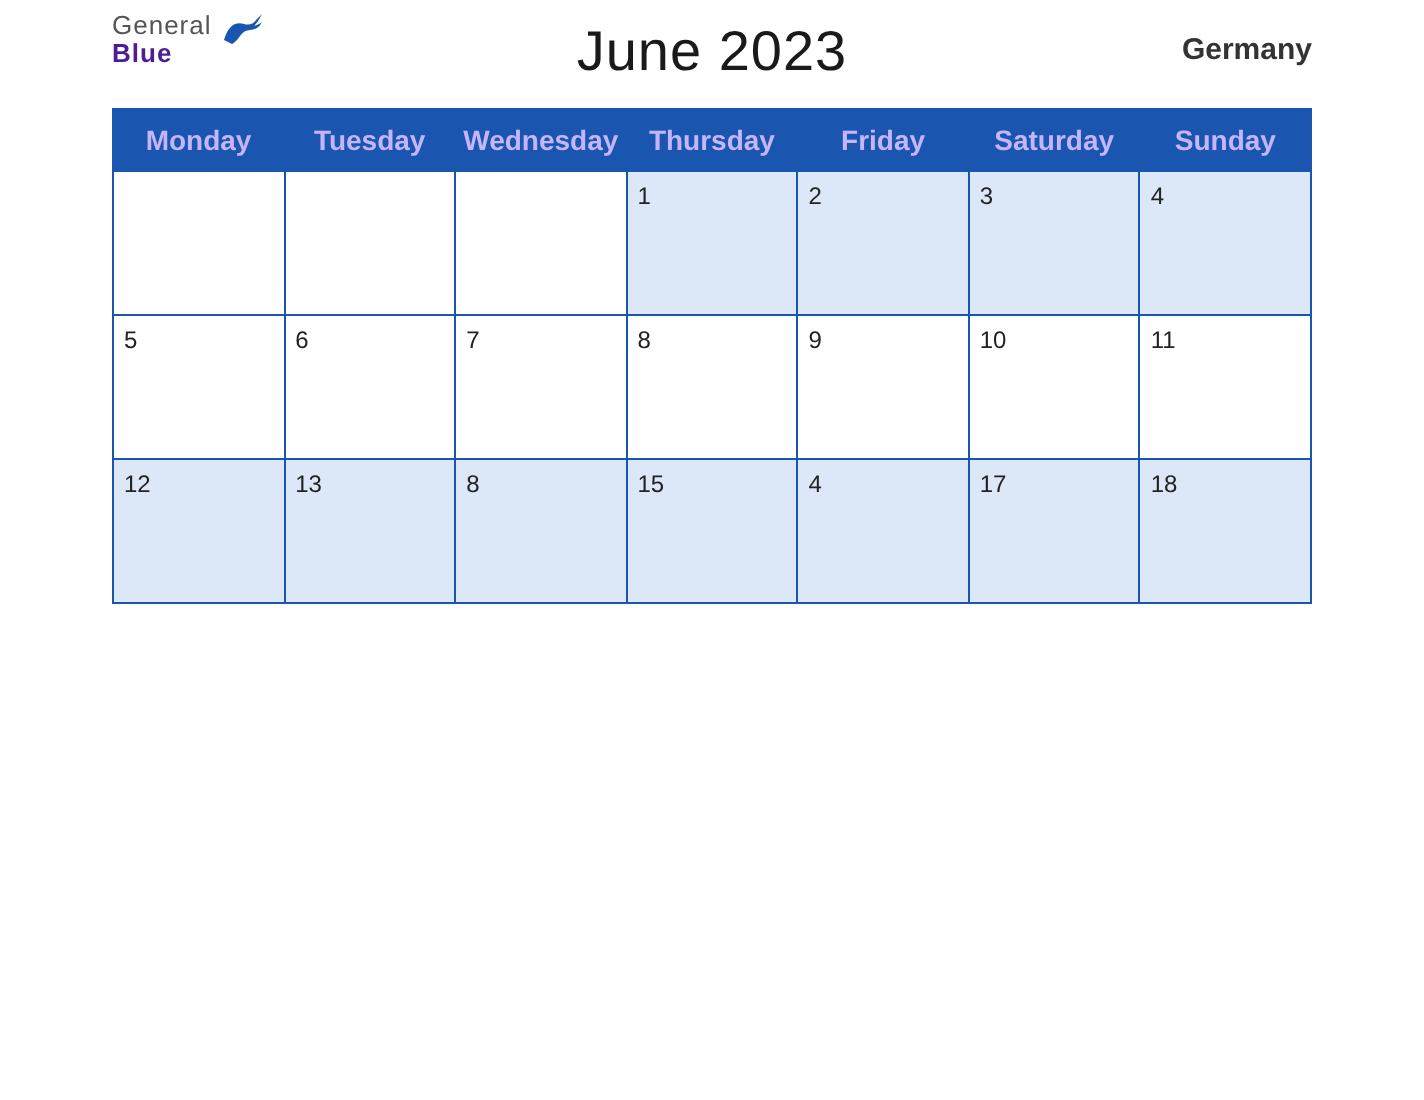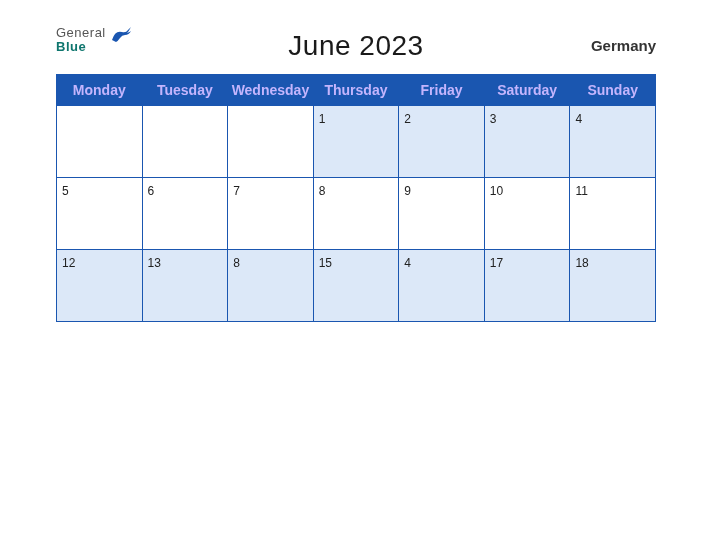--- a/index.html
+++ b/index.html
@@ -9,21 +9,21 @@
       display: flex;
       justify-content: center;
       align-items: center;
       width: 712px;
       min-height: 550px;
     }
     .calendar-container {
       width: 636px;
       min-height: 550px;
       background: #fff;
-      padding: 24px 18px 18px 18px;
+      padding: 4px 18px 18px 18px;
     }
     .calendar-header {
       display: flex;
       align-items: center;
       justify-content: center;
       position: relative;
       padding: 6px 0 4px 0;
     }
     .logo-area {
       position: absolute;
@@ -34,21 +34,21 @@
       align-items: flex-start;
     }
     .logo-text-general {
       font-size: 13px;
       color: #555;
       line-height: 1.1;
       letter-spacing: 0.5px;
     }
     .logo-text-blue {
       font-size: 13px;
-      color: #0f766e;
+      color: #4c1d95;
       font-weight: bold;
       line-height: 1.1;
       letter-spacing: 0.5px;
     }
     .logo-bird {
       width: 22px;
       height: 18px;
       position: absolute;
       right: -26px;
       top: 0px;

